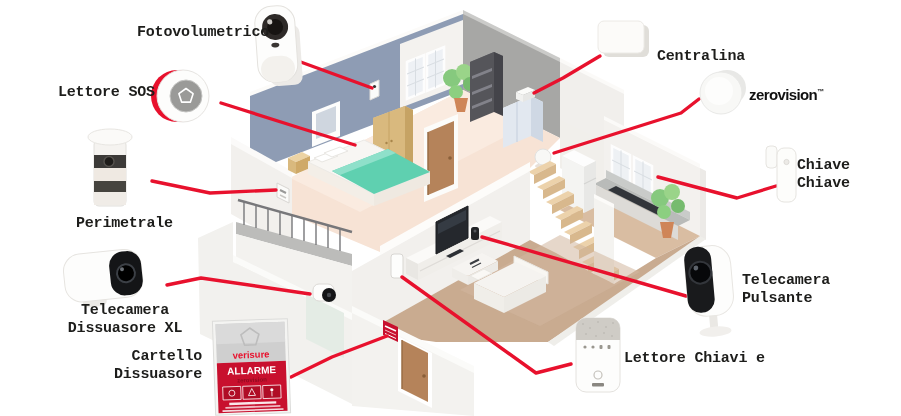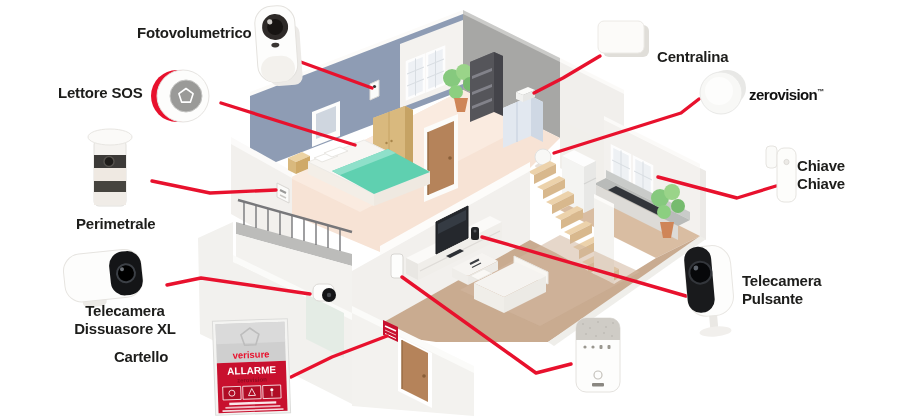--- a/index.html
+++ b/index.html
@@ -1,23 +1,23 @@
 <!DOCTYPE html>
 <html><head>
 <meta charset="utf-8">
 <style>
   html,body{margin:0;padding:0;background:#fff;}
   .stage{position:relative;width:901px;height:416px;background:#fff;overflow:hidden;
          font-family:"Liberation Sans",sans-serif;}
   .stage svg{position:absolute;left:0;top:0;}
   .label{position:absolute;font-size:15px;font-weight:bold;color:#1d1d1b;
          line-height:18px;letter-spacing:-0.2px;white-space:nowrap;}
-  .label span{display:block;}
+  .label span{display:block;font-family:Liberation Mono, monospace;}
   .label.center{text-align:center;white-space:normal;}
-  .label.right{text-align:center;}
+  .label.right{text-align:right;}
   .logo{position:absolute;font-size:15px;font-weight:bold;color:#111;
         letter-spacing:-0.6px;line-height:16px;}
   .logo sup{font-size:7px;letter-spacing:0;vertical-align:6px;}
 </style>
 </head>
 <body>
 
 <div class="stage">
 
 <svg width="901" height="416" viewBox="0 0 901 416">
@@ -411,30 +411,32 @@
   </div>
   <div class="label" style="left:76px;top:215px">
     <span>Perimetrale</span>
   </div>
   <div class="label center" style="left:50px;top:302px;width:150px">
     <span>Telecamera</span>
     <span>Dissuasore XL</span>
   </div>
   <div class="label right" style="left:80px;top:348px;width:122px">
     <span>Cartello</span>
+    <span>Dissuasore</span>
   </div>
   <div class="label" style="left:657px;top:48px">
     <span>Centralina</span>
   </div>
   <div class="logo" style="left:749px;top:84px">
     <span>zerovision</span><sup>™</sup>
   </div>
   <div class="label" style="left:797px;top:157px">
     <span>Chiave</span>
     <span>Chiave</span>
   </div>
   <div class="label" style="left:742px;top:272px">
     <span>Telecamera</span>
     <span>Pulsante</span>
   </div>
   <div class="label" style="left:624px;top:350px">
+    <span>Lettore Chiavi e</span>
   </div>
 </div>
 
 </body></html>

